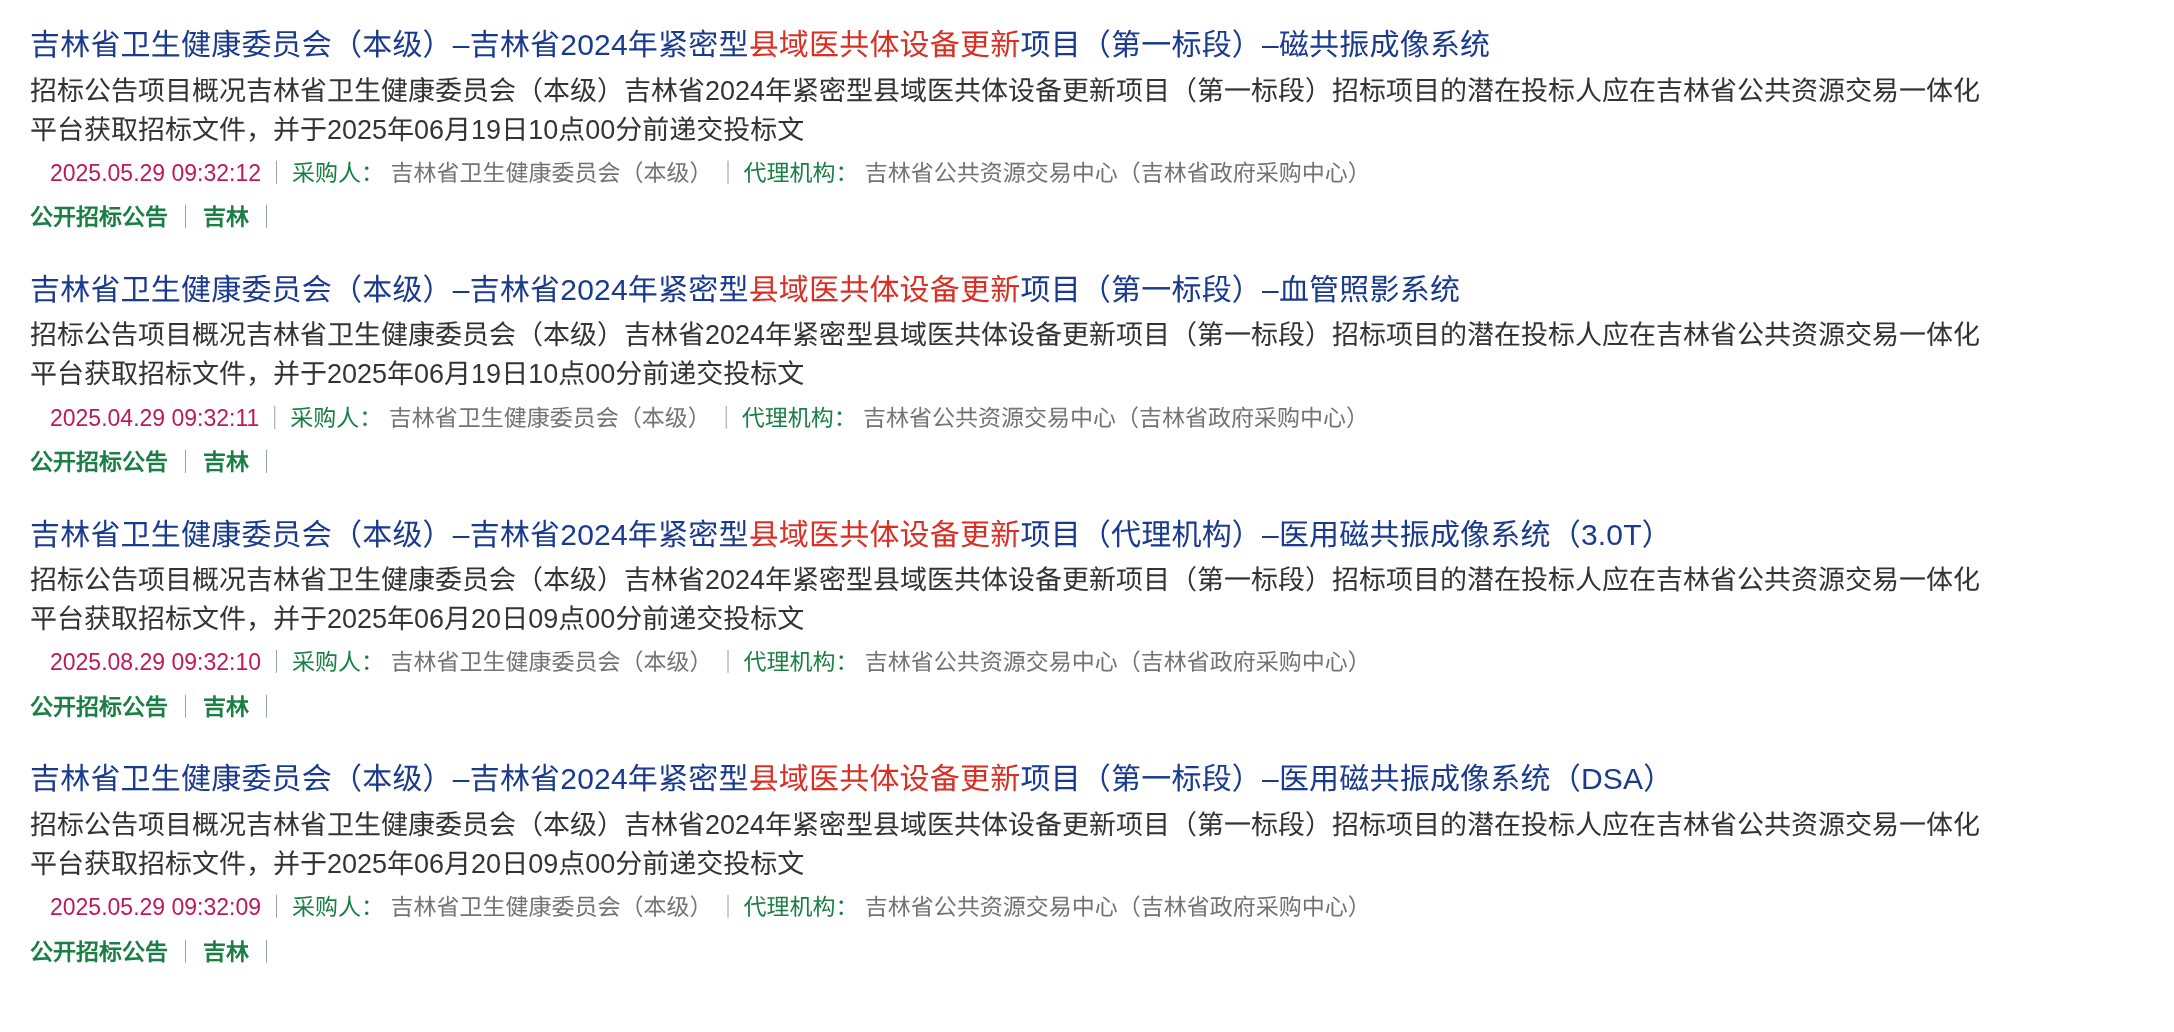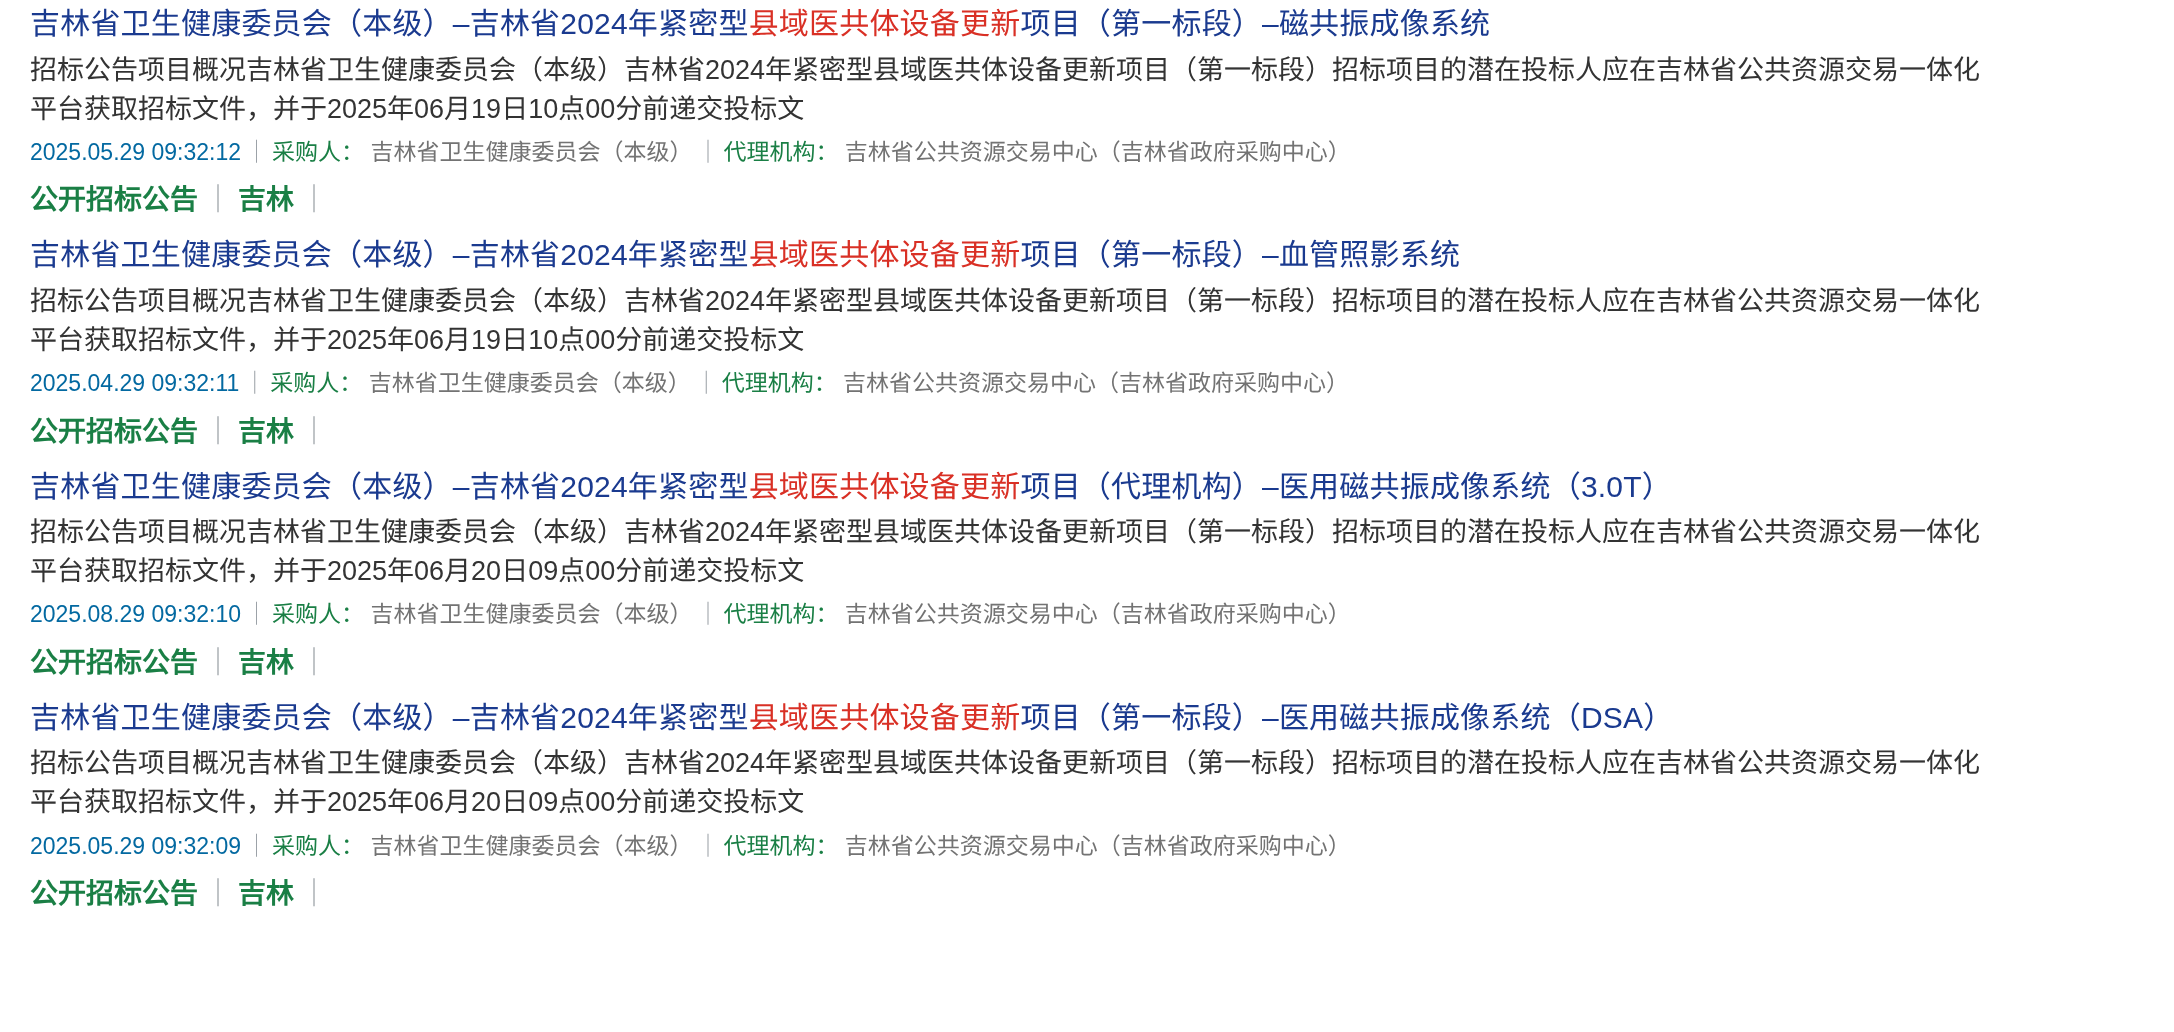--- a/index.html
+++ b/index.html
@@ -13,21 +13,21 @@
     width: 2174px;
     min-height: 1032px;
     -webkit-font-smoothing: antialiased;
   }
   .results-list {
     padding: 0 0 0 30px;
     margin: 0;
     list-style: none;
   }
   .result-item {
-    padding-top: 4px;
+    padding-top: 25px;
     padding-bottom: 10px;
   }
   .result-title {
     font-size: 30px;
     line-height: 1.35;
     color: #1a3a8f;
     margin: 0 0 6px 0;
     letter-spacing: 0.2px;
     cursor: pointer;
     display: block;
@@ -45,34 +45,35 @@
     max-width: 1965px;
     word-break: break-all;
   }
   .result-meta {
     font-size: 23px;
     line-height: 1.5;
     color: #1a7f45;
     margin: 0 0 6px 0;
   }
   .result-meta .meta-time {
-    color: #0369a1;
+    color: #be185d;
+    margin-left: 20px;
   }
   .result-meta .meta-sep {
     color: #9aa0a6;
     padding: 0 4px;
   }
   .result-meta .meta-label {
     color: #1a7f45;
   }
   .result-meta .meta-value {
     color: #737373;
   }
   .result-tags {
-    font-size: 28px;
+    font-size: 23px;
     line-height: 1.5;
     color: #1a7f45;
     font-weight: bold;
     margin: 0;
     padding-top: 4px;
   }
   .result-tags .tag {
     color: #1a7f45;
     cursor: pointer;
   }

